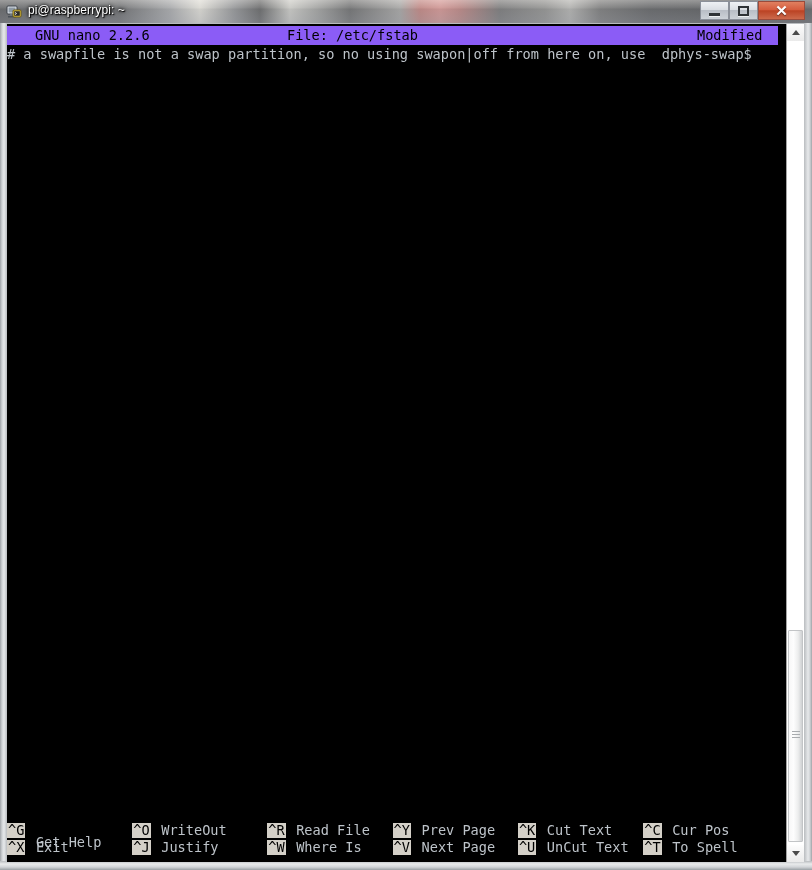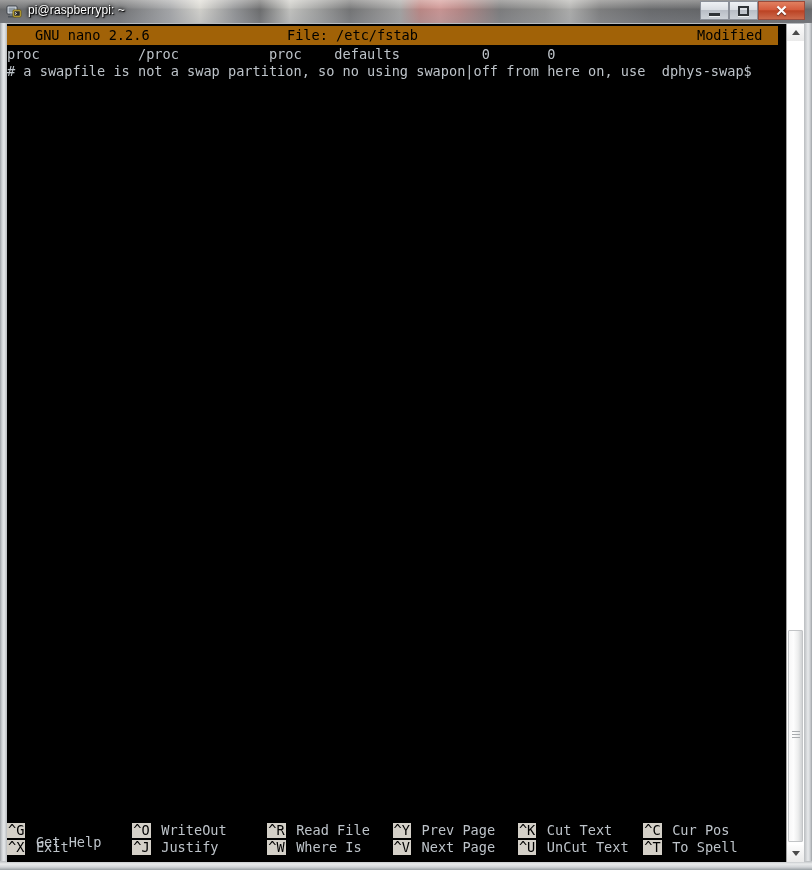--- a/index.html
+++ b/index.html
@@ -149,21 +149,21 @@
     font-size: 13.6px;
     line-height: 17px;
   }
 
   
   #nano-titlebar {
     position: absolute;
     left: 0; top: 2px;
     width: 771px;
     height: 19px;
-    background: #a16207;
+    background: #8b5cf6;
     color: #000000;
     white-space: pre;
     font-size: 13.6px;
     line-height: 19px;
   }
   .nt-seg { position: absolute; top: 0; }
 
   
   #nano-body {
     position: absolute;
@@ -317,21 +317,20 @@
 
   <div id="terminal">
 
     <div id="nano-titlebar">
       <span class="nt-seg" style="left:28px">GNU nano 2.2.6</span>
       <span class="nt-seg" style="left:280px">File: /etc/fstab</span>
       <span class="nt-seg" style="left:690px">Modified</span>
     </div>
 
     <div id="nano-body">
-        <div class="trow"><span>proc            /proc           proc    defaults          0       0</span></div>
         <div class="trow"><span># a swapfile is not a swap partition, so no using swapon|off from here on, use  dphys-swap$</span></div>
       </div>
 
     <div id="nano-help">
       <div class="helprow">
           <span class="hkey" style="left: 0px;">^G</span>
           <span class="hlabel" style="left: 28.92px; margin-top: 12px;">Get Help</span>
           <span class="hkey" style="left: 125.32px;">^O</span>
           <span class="hlabel" style="left: 154.24px;">WriteOut</span>
           <span class="hkey" style="left: 260.28px;">^R</span>

